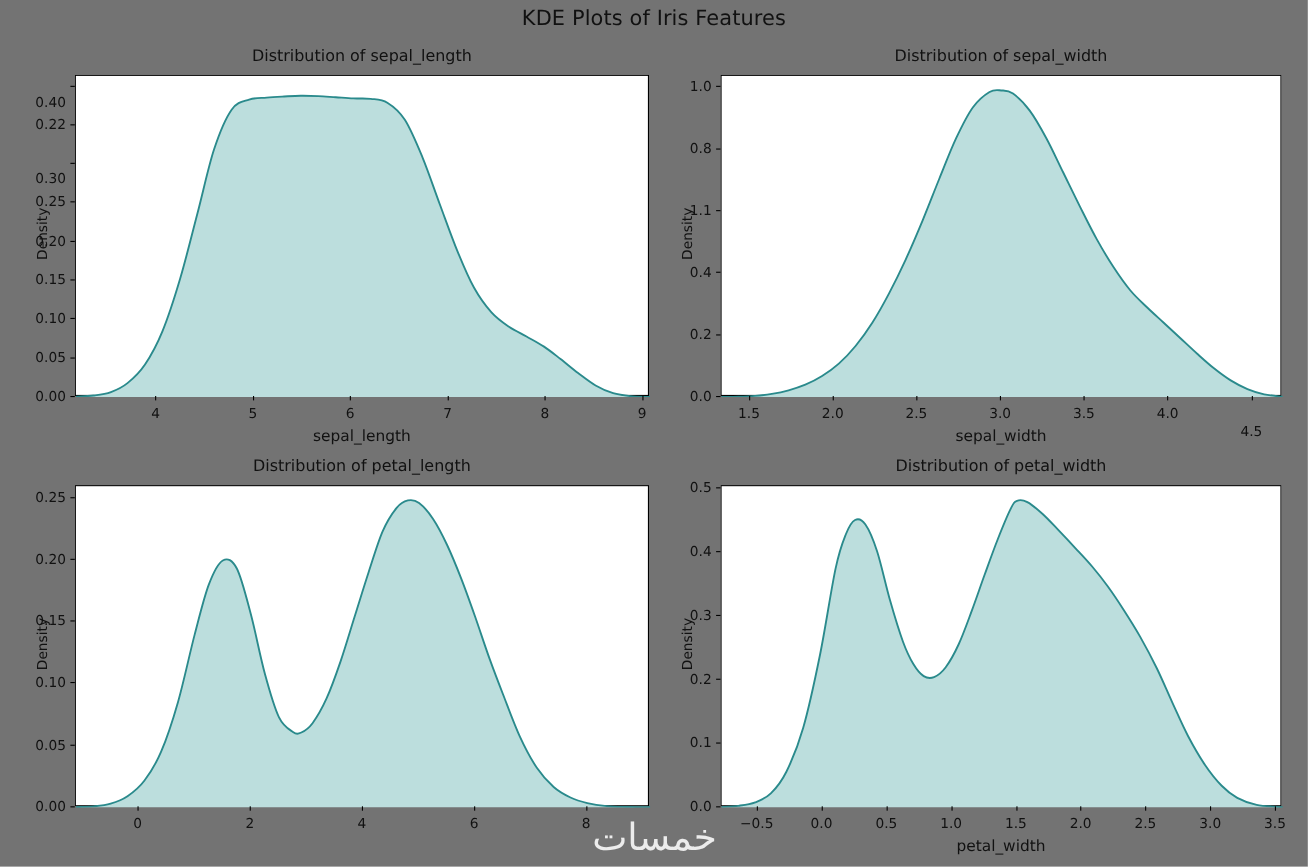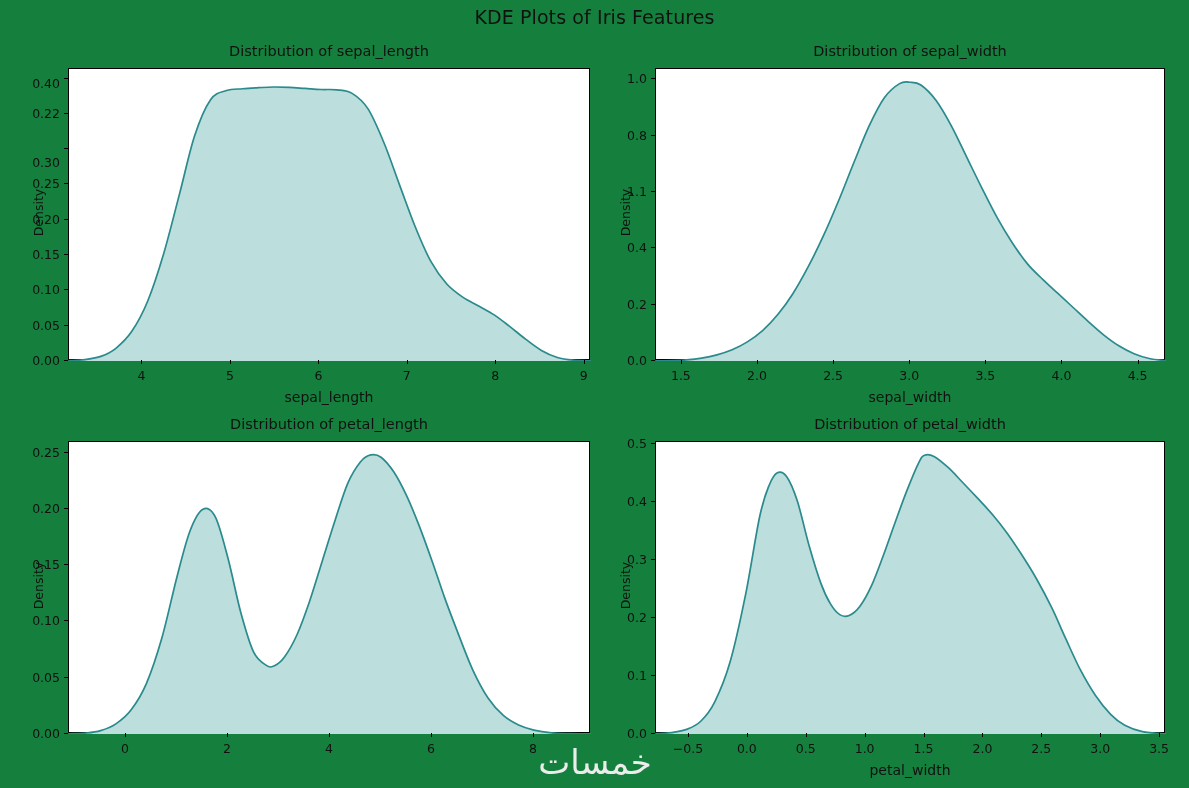--- a/index.html
+++ b/index.html
@@ -1,17 +1,17 @@
 <!DOCTYPE html>
 <html><head>
 <meta charset="utf-8">
 <style>
   html,body{margin:0;padding:0;background:#ffffff;}
   body{width:1189px;height:788px;font-family:"DejaVu Sans","Liberation Sans",sans-serif;color:#000;overflow:hidden;position:relative;}
-  #figure{position:absolute;inset:0;width:1189px;height:788px;background:#15803d;}
+  #figure{position:absolute;inset:0;width:1189px;height:788px;background:#737373;}
   .suptitle{position:absolute;top:6px;left:0;width:1189px;text-align:center;font-size:19px;color:#111;letter-spacing:.1px;}
   .panel{position:absolute;}
   .panel-title{position:absolute;width:100%;text-align:center;font-size:14.5px;color:#111;top:-25px;left:0;}
   .axes{position:absolute;border:1.1px solid #000;background:#fff;box-sizing:border-box;overflow:visible;}
   .axes svg{position:absolute;left:0;top:0;display:block;}
   .xlabel{position:absolute;width:100%;text-align:center;font-size:14px;color:#111;}
   .ylabel{position:absolute;font-size:12.5px;color:#111;transform:rotate(-90deg);transform-origin:center center;white-space:nowrap;}
   .tick{position:absolute;background:#000;}
   .tickx{width:1px;height:4px;}
   .ticky{height:1px;width:4px;}
@@ -57,21 +57,21 @@
       <div class="tlabel y" style="top: 186.075px; left: -62px; width: 54px;">0.15</div>
       <div class="tick ticky" style="top: 150.767px; left: -4px;"></div>
       <div class="tlabel y" style="top: 150.767px; left: -62px; width: 54px;">0.20</div>
       <div class="tick ticky" style="top: 115.458px; left: -4px;"></div>
       <div class="tlabel y" style="top: 115.458px; left: -62px; width: 54px;">0.25</div>
       <div class="tick ticky" style="top: 80.1499px; left: -4px;"></div>
       <div class="tlabel y" style="top: 80.1499px; left: -62px; width: 54px; margin-top: 14px;">0.30</div>
       <div class="tick ticky" style="top: 44.8416px; left: -4px;"></div>
       <div class="tlabel y" style="top: 44.8416px; left: -62px; width: 54px;">0.22</div>
       <div class="tick ticky" style="top: 9.53325px; left: -4px;"></div>
-      <div class="tlabel y" style="top: 15px; left: -62px; width: 54px; text-align: right;">0.40</div>
+      <div class="tlabel y" style="top: 25px; left: -62px; width: 54px; text-align: right;">0.40</div>
       <div class="xlabel" style="top: 321px; left: 0px;">sepal_length</div>
       <div class="ylabel" style="left: -176px; top: 137px; width: 292px; text-align: center;">Density</div>
     </div>
   <div class="panel" id="panel1" style="left: 655px; top: 68px; width: 510px; height: 260px;">
       <div class="panel-title">Distribution of sepal_width</div>
       <div class="axes" style="left: 0px; top: 0px; width: 510px; height: 292px;">
         <svg width="510" height="292" viewBox="0 0 510 292">
           <path d="M 0.00 291.92 C 2.54 291.87, 10.15 291.84, 15.22 291.66 C 20.30 291.49, 25.37 291.31, 30.45 290.87 C 35.52 290.44, 40.60 289.89, 45.67 289.04 C 50.75 288.20, 55.82 287.19, 60.90 285.81 C 65.97 284.42, 71.04 282.90, 76.12 280.74 C 81.19 278.58, 86.27 276.04, 91.34 272.85 C 96.42 269.66, 101.49 266.14, 106.57 261.59 C 111.64 257.04, 116.72 251.73, 121.79 245.54 C 126.87 239.34, 131.94 232.40, 137.01 224.42 C 142.09 216.44, 147.16 207.29, 152.24 197.67 C 157.31 188.05, 162.39 177.72, 167.46 166.70 C 172.54 155.67, 177.61 143.70, 182.69 131.50 C 187.76 119.30, 192.84 105.92, 197.91 93.49 C 202.99 81.05, 208.06 67.67, 213.13 56.88 C 218.21 46.09, 223.28 35.76, 228.36 28.72 C 233.43 21.68, 239.27 17.22, 243.58 14.64 C 247.90 12.06, 250.69 13.00, 254.24 13.23 C 257.79 13.47, 260.58 13.00, 264.90 16.05 C 269.21 19.10, 275.04 24.73, 280.12 31.54 C 285.19 38.34, 290.27 47.49, 295.34 56.88 C 300.42 66.27, 305.49 77.53, 310.57 87.85 C 315.64 98.18, 320.72 108.74, 325.79 118.83 C 330.87 128.92, 335.94 139.24, 341.01 148.39 C 346.09 157.54, 351.16 165.99, 356.24 173.74 C 361.31 181.48, 366.39 188.75, 371.46 194.85 C 376.54 200.96, 381.61 205.41, 386.69 210.34 C 391.76 215.27, 396.84 219.73, 401.91 224.42 C 406.99 229.11, 412.06 233.81, 417.13 238.50 C 422.21 243.19, 427.28 248.03, 432.36 252.58 C 437.43 257.13, 442.51 261.78, 447.58 265.81 C 452.66 269.85, 457.73 273.65, 462.81 276.79 C 467.88 279.94, 472.96 282.57, 478.03 284.68 C 483.10 286.79, 487.93 288.29, 493.25 289.47 C 498.58 290.64, 507.21 291.34, 510.00 291.72 L 510.00 292 L 0.00 292 Z" fill="#bcdedd" stroke="none"></path>
           <path d="M 0.00 291.92 C 2.54 291.87, 10.15 291.84, 15.22 291.66 C 20.30 291.49, 25.37 291.31, 30.45 290.87 C 35.52 290.44, 40.60 289.89, 45.67 289.04 C 50.75 288.20, 55.82 287.19, 60.90 285.81 C 65.97 284.42, 71.04 282.90, 76.12 280.74 C 81.19 278.58, 86.27 276.04, 91.34 272.85 C 96.42 269.66, 101.49 266.14, 106.57 261.59 C 111.64 257.04, 116.72 251.73, 121.79 245.54 C 126.87 239.34, 131.94 232.40, 137.01 224.42 C 142.09 216.44, 147.16 207.29, 152.24 197.67 C 157.31 188.05, 162.39 177.72, 167.46 166.70 C 172.54 155.67, 177.61 143.70, 182.69 131.50 C 187.76 119.30, 192.84 105.92, 197.91 93.49 C 202.99 81.05, 208.06 67.67, 213.13 56.88 C 218.21 46.09, 223.28 35.76, 228.36 28.72 C 233.43 21.68, 239.27 17.22, 243.58 14.64 C 247.90 12.06, 250.69 13.00, 254.24 13.23 C 257.79 13.47, 260.58 13.00, 264.90 16.05 C 269.21 19.10, 275.04 24.73, 280.12 31.54 C 285.19 38.34, 290.27 47.49, 295.34 56.88 C 300.42 66.27, 305.49 77.53, 310.57 87.85 C 315.64 98.18, 320.72 108.74, 325.79 118.83 C 330.87 128.92, 335.94 139.24, 341.01 148.39 C 346.09 157.54, 351.16 165.99, 356.24 173.74 C 361.31 181.48, 366.39 188.75, 371.46 194.85 C 376.54 200.96, 381.61 205.41, 386.69 210.34 C 391.76 215.27, 396.84 219.73, 401.91 224.42 C 406.99 229.11, 412.06 233.81, 417.13 238.50 C 422.21 243.19, 427.28 248.03, 432.36 252.58 C 437.43 257.13, 442.51 261.78, 447.58 265.81 C 452.66 269.85, 457.73 273.65, 462.81 276.79 C 467.88 279.94, 472.96 282.57, 478.03 284.68 C 483.10 286.79, 487.93 288.29, 493.25 289.47 C 498.58 290.64, 507.21 291.34, 510.00 291.72" fill="none" stroke="#2a8a8c" stroke-width="1.7" stroke-linejoin="round" stroke-linecap="round"></path>
         </svg>
@@ -82,21 +82,21 @@
       <div class="tlabel x" style="left: 102px; top: 300px;">2.0</div>
       <div class="tick tickx" style="left: 178.119px; top: 292px;"></div>
       <div class="tlabel x" style="left: 178.119px; top: 300px;">2.5</div>
       <div class="tick tickx" style="left: 254.239px; top: 292px;"></div>
       <div class="tlabel x" style="left: 254.239px; top: 300px;">3.0</div>
       <div class="tick tickx" style="left: 330.358px; top: 292px;"></div>
       <div class="tlabel x" style="left: 330.358px; top: 300px;">3.5</div>
       <div class="tick tickx" style="left: 406.478px; top: 292px;"></div>
       <div class="tlabel x" style="left: 406.478px; top: 300px;">4.0</div>
       <div class="tick tickx" style="left: 482.597px; top: 292px;"></div>
-      <div class="tlabel x" style="left: 482.597px; top: 300px;">4.5</div>
+      <div class="tlabel x" style="left: 482.597px; top: 316px;">4.5</div>
       <div class="tick ticky" style="top: 292px; left: -4px;"></div>
       <div class="tlabel y" style="top: 292px; left: -62px; width: 54px;">0.0</div>
       <div class="tick ticky" style="top: 235.684px; left: -4px;"></div>
       <div class="tlabel y" style="top: 235.684px; left: -62px; width: 54px;">0.2</div>
       <div class="tick ticky" style="top: 179.367px; left: -4px;"></div>
       <div class="tlabel y" style="top: 179.367px; left: -62px; width: 54px;">0.4</div>
       <div class="tick ticky" style="top: 123.051px; left: -4px;"></div>
       <div class="tlabel y" style="top: 123.051px; left: -62px; width: 54px;">1.1</div>
       <div class="tick ticky" style="top: 66.7348px; left: -4px;"></div>
       <div class="tlabel y" style="top: 66.7348px; left: -62px; width: 54px;">0.8</div>

